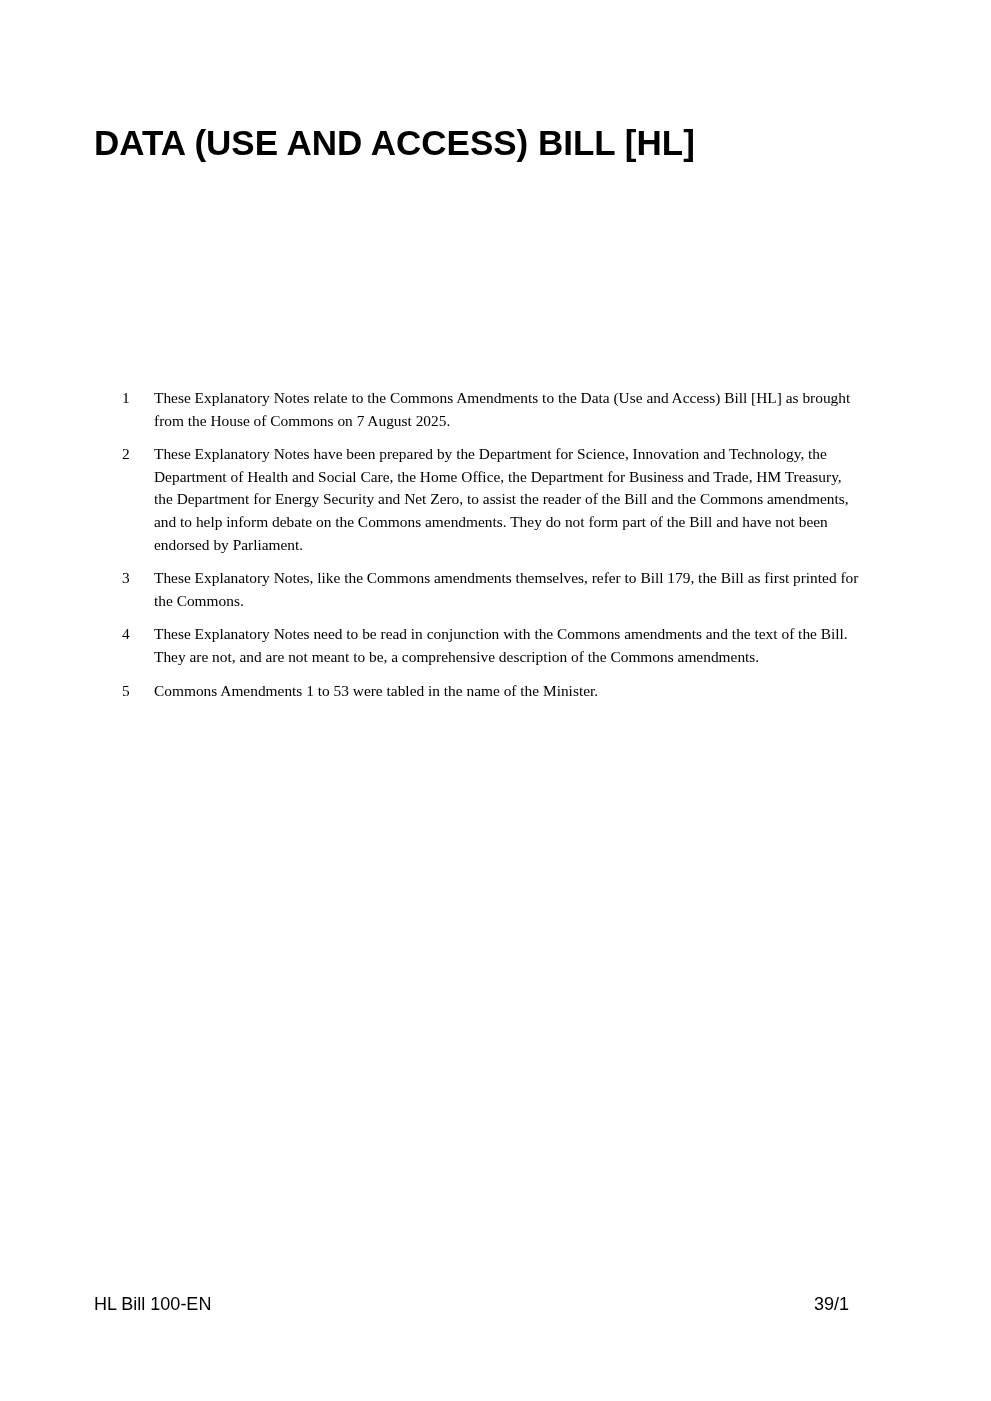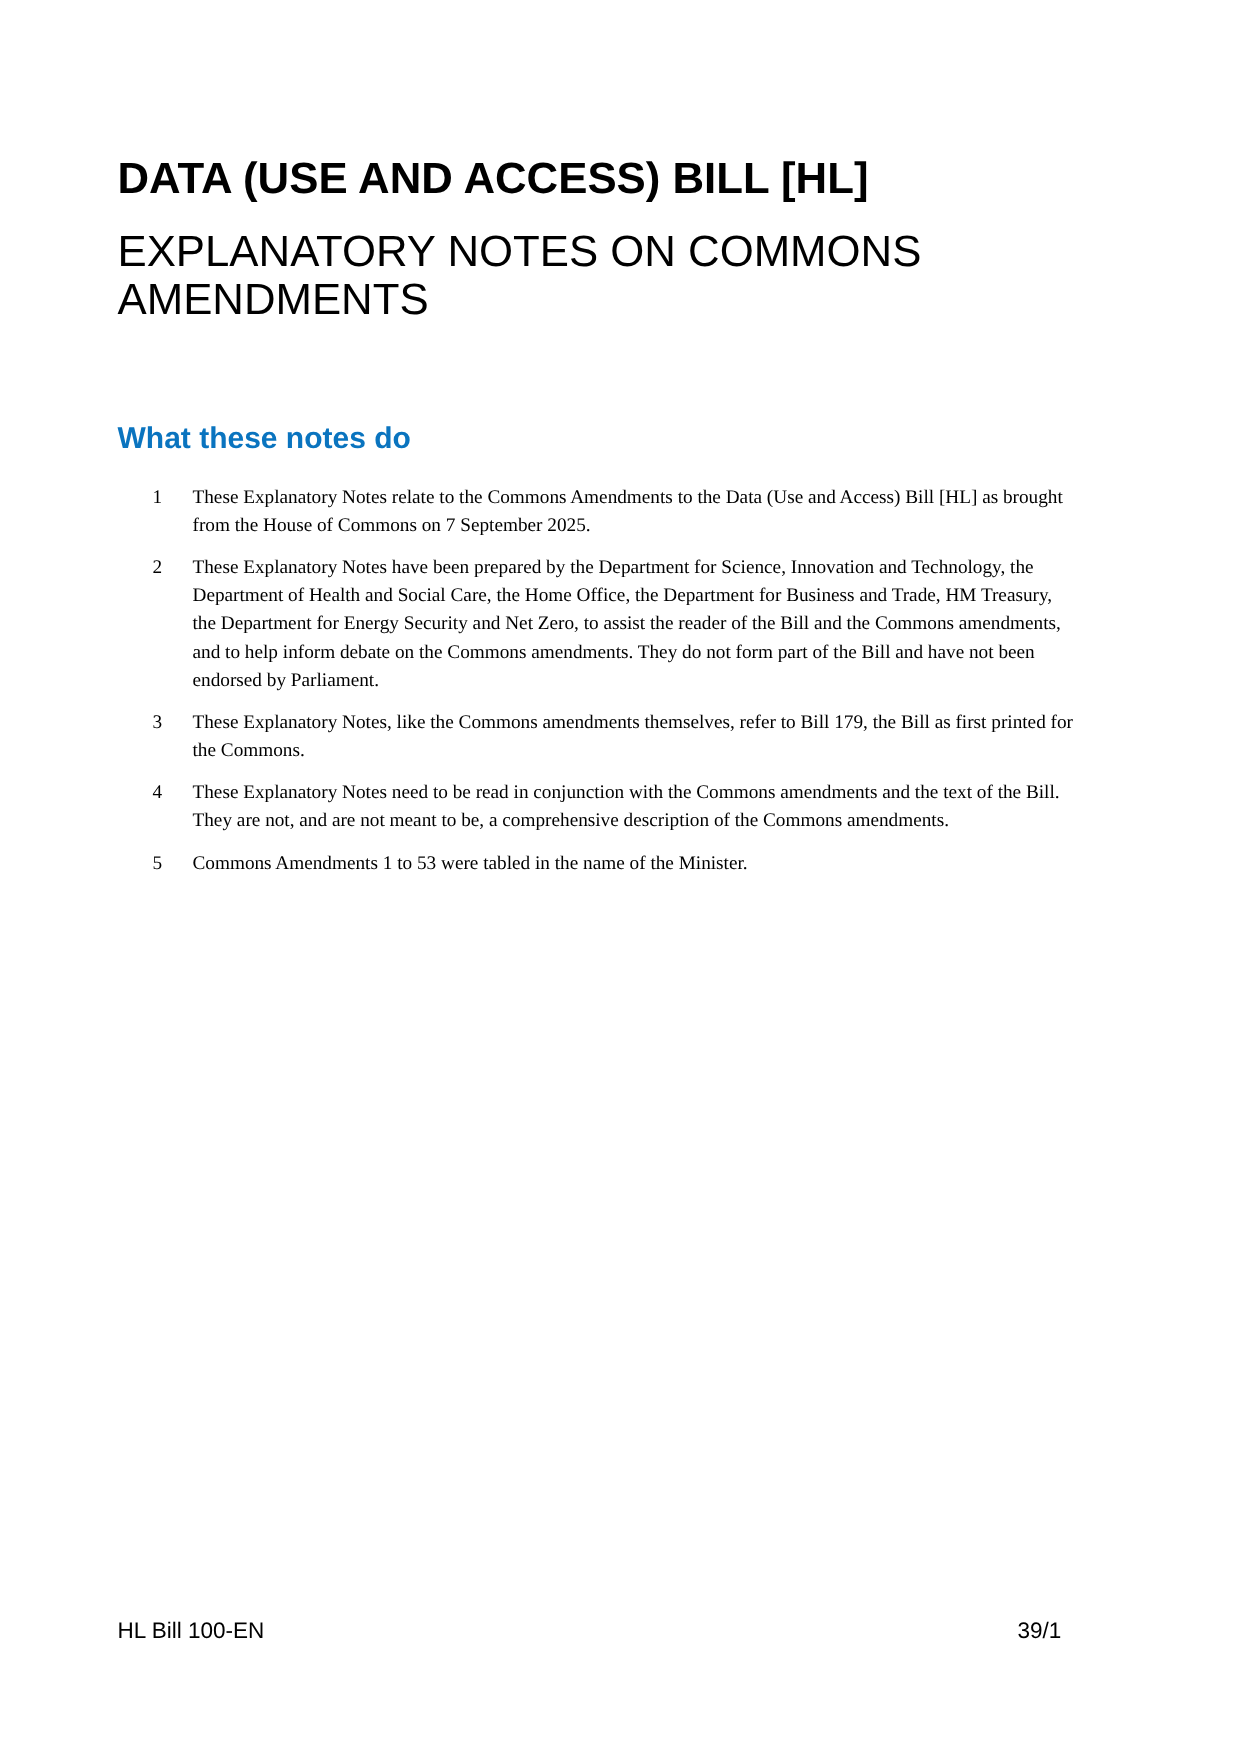--- a/index.html
+++ b/index.html
@@ -29,27 +29,25 @@
     font-family: "Liberation Sans", sans-serif; font-size: 18px; line-height: 16px;
   }
   .footer-left { left: 94px; }
   .footer-right { left: 814px; }
 </style>
 </head>
 <body>
 
 <div class="page">
   <h1 class="title">DATA (USE AND ACCESS) BILL [HL]</h1>
-  <h2 class="subtitle">EXPLANATORY NOTES ON COMMONS AMENDMENTS</h2>
-  <h3 class="section-heading">What these notes do</h3>
 
   <ol class="paras">
     <li class="para">
       <span class="num">1</span>
-      <span class="txt">These Explanatory Notes relate to the Commons Amendments to the Data (Use and Access) Bill [HL] as brought from the House of Commons on 7 September 2025.</span>
+      <span class="txt">These Explanatory Notes relate to the Commons Amendments to the Data (Use and Access) Bill [HL] as brought from the House of Commons on 7 August 2025.</span>
     </li>
     <li class="para">
       <span class="num">2</span>
       <span class="txt">These Explanatory Notes have been prepared by the Department for Science, Innovation and Technology, the Department of Health and Social Care, the Home Office, the Department for Business and Trade, HM Treasury, the Department for Energy Security and Net Zero, to assist the reader of the Bill and the Commons amendments, and to help inform debate on the Commons amendments. They do not form part of the Bill and have not been endorsed by Parliament.</span>
     </li>
     <li class="para">
       <span class="num">3</span>
       <span class="txt">These Explanatory Notes, like the Commons amendments themselves, refer to Bill 179, the Bill as first printed for the Commons.</span>
     </li>
     <li class="para">

